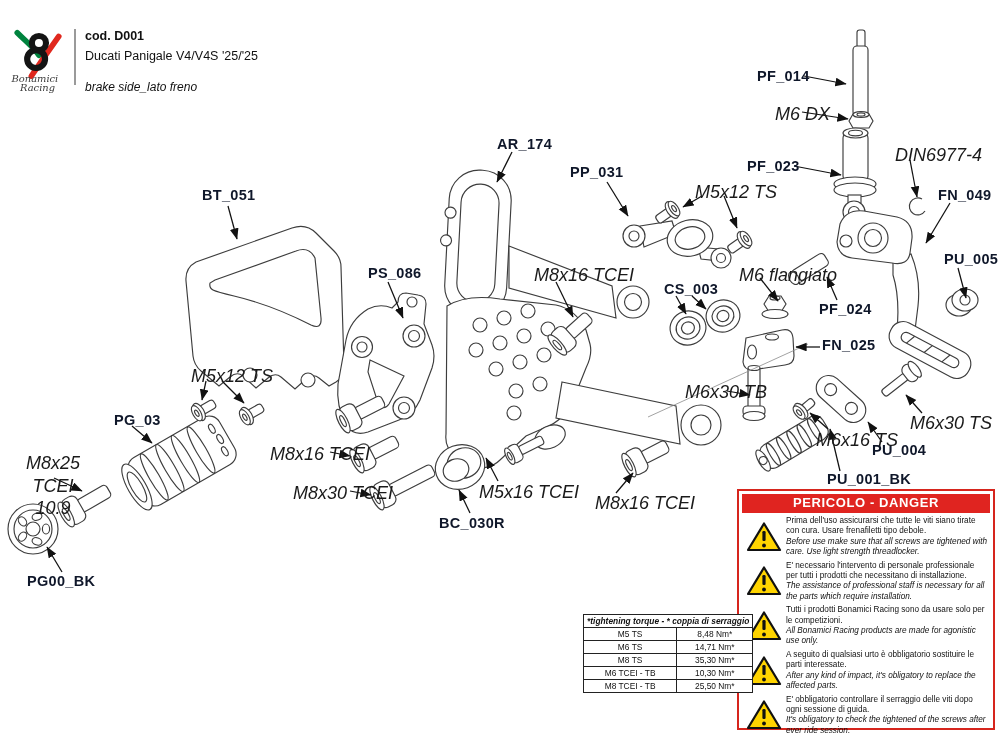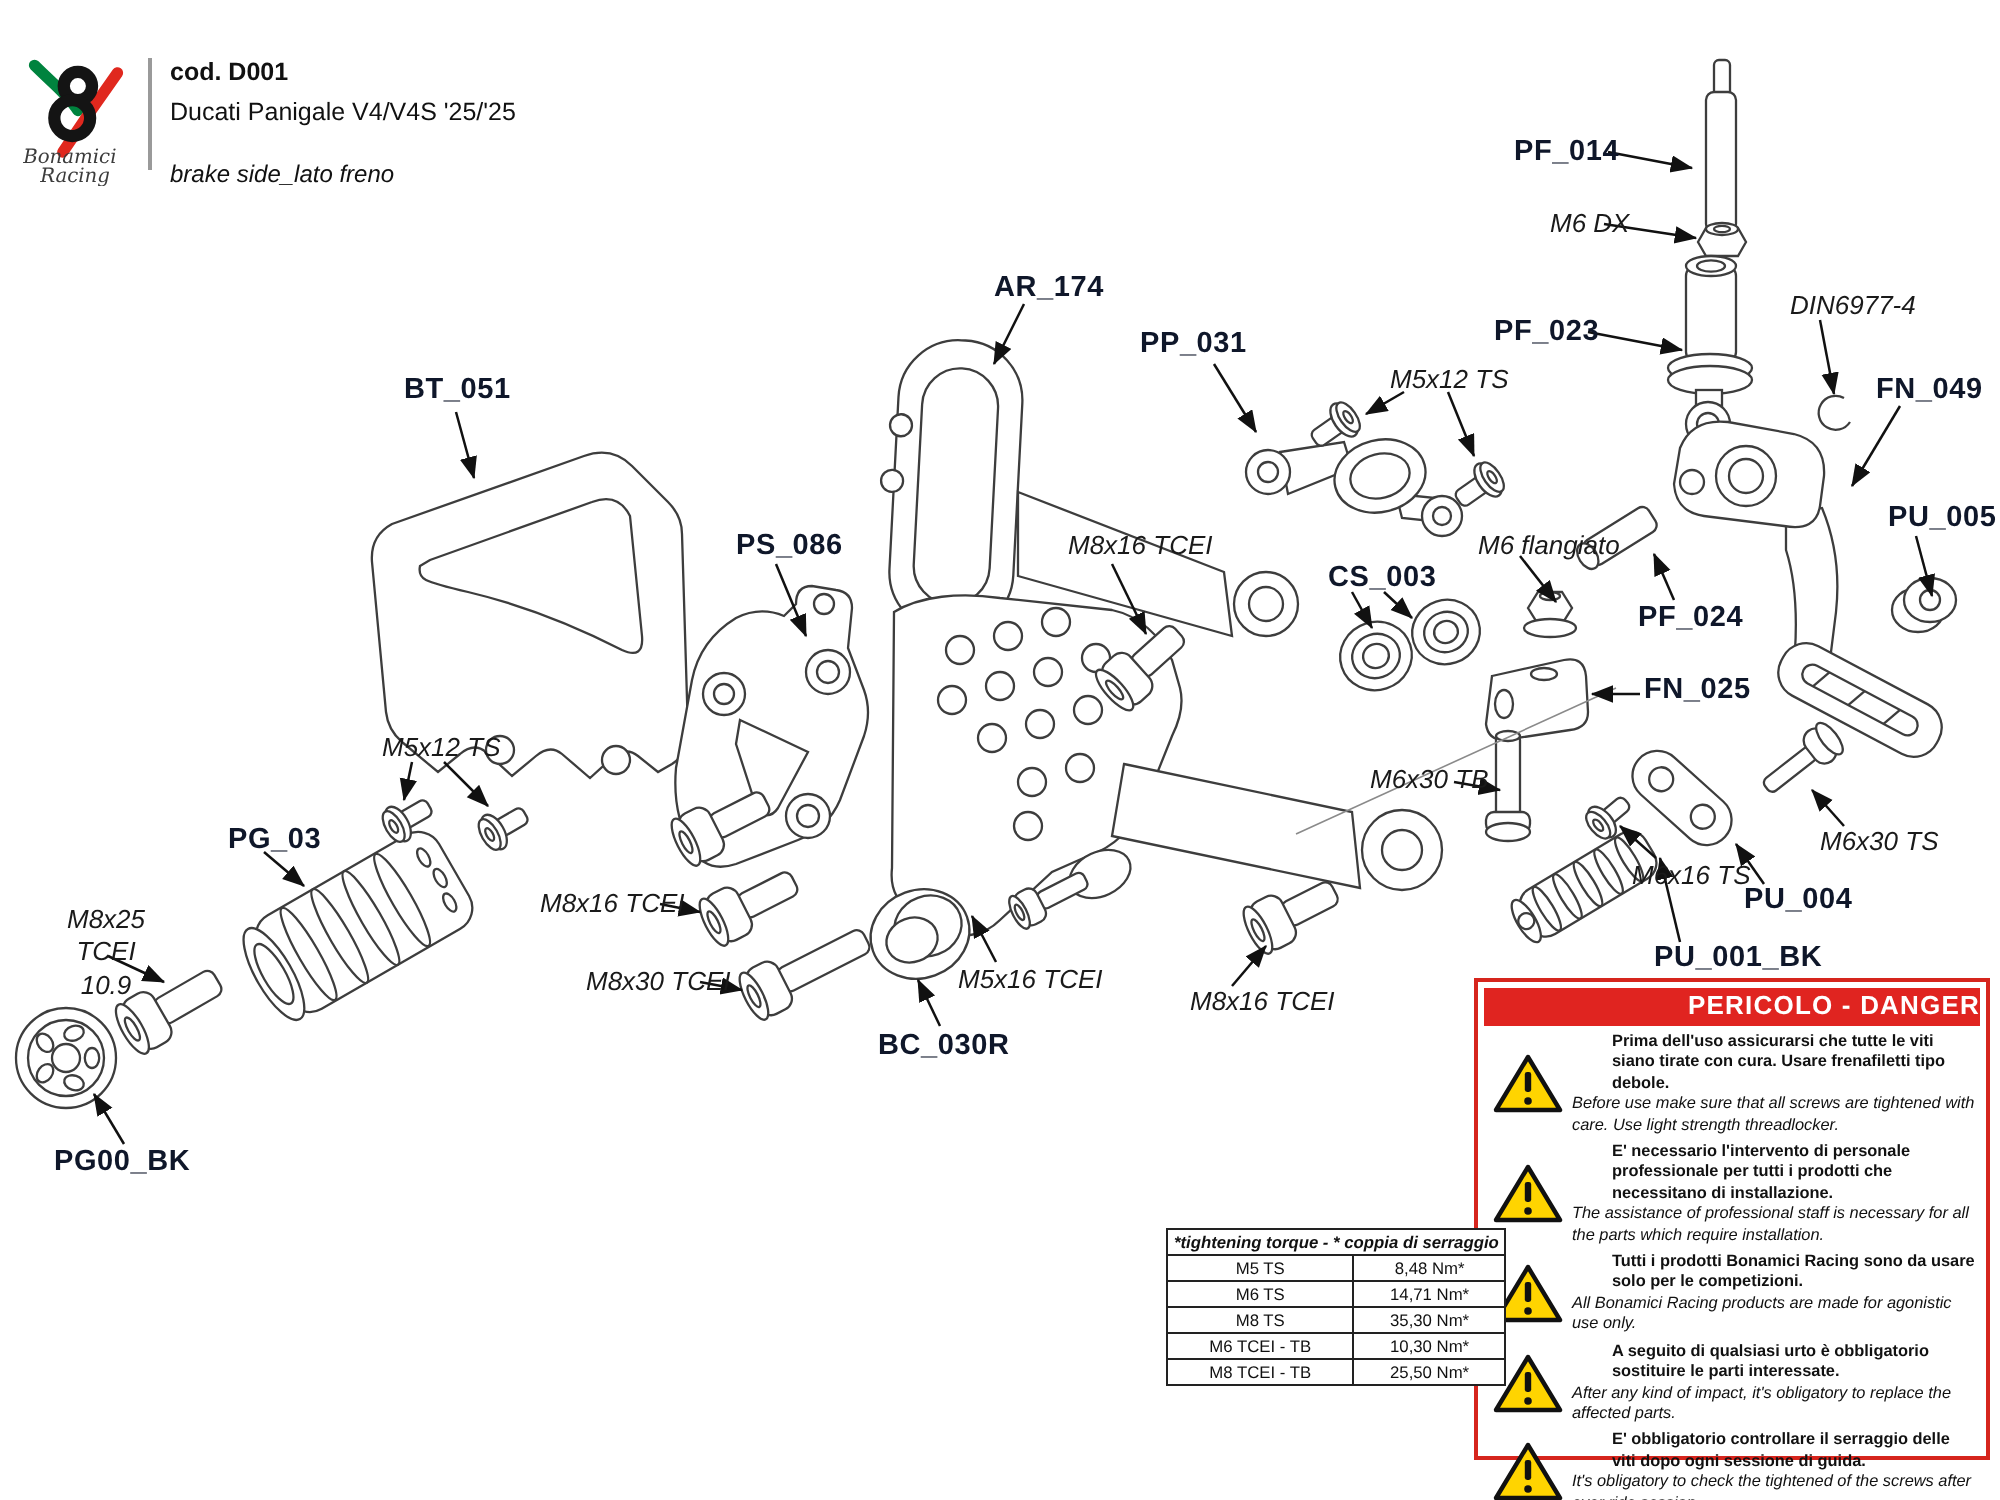--- a/index.html
+++ b/index.html
@@ -7,42 +7,42 @@
     width:1000px;height:750px;position:relative;overflow:hidden;
     background:#ffffff;font-family:"Liberation Sans",sans-serif;color:#111;
   }
   #diagram{position:absolute;left:0;top:0;width:1000px;height:750px;}
   .fw{fill:#ffffff;stroke:#3d3d3d;stroke-width:1.15;}
   .ln{fill:none;stroke:#3d3d3d;stroke-width:1.15;}
   .ar{stroke:#111;stroke-width:1.25;fill:none;}
   .thin{stroke:#8a8a8a;stroke-width:0.8;fill:none;}
 
   .plabel{position:absolute;font-weight:bold;font-size:14.5px;letter-spacing:.3px;white-space:nowrap;color:#0f172a;}
-  .flabel{position:absolute;font-style:italic;font-size:13px;white-space:nowrap;color:#1a1a1a;}
+  .flabel{position:absolute;font-style:italic;font-size:18px;white-space:nowrap;color:#1a1a1a;}
   .flabel.twolines{text-align:center;white-space:normal;width:70px;line-height:1.25;}
   .flabel.twolines span{display:block;}
 
   
   .header{position:absolute;left:8px;top:27px;display:flex;align-items:flex-start;}
   .logo{width:60px;height:66px;}
   .hdr-divider{width:0;border-left:2px solid #9a9a9a;height:56px;margin:2px 9px 0 6px;}
   .hdr-text{padding-top:2px;}
   .hdr-code{font-weight:bold;font-size:12.5px;}
   .hdr-model{font-size:12.5px;margin-top:6px;}
   .hdr-side{font-size:12px;font-style:italic;margin-top:17px;}
 
   
   .danger-box{position:absolute;left:737px;top:489px;width:258px;height:241px;
     border:2.5px solid #d6251d;background:#fff;box-sizing:border-box;padding:3px 3px 0 3px;}
   .danger-title{background:#e02420;color:#fff;font-weight:bold;font-size:13px;
-    text-align:right;letter-spacing:.6px;padding:1px 0 3px 0;}
+    text-align:center;letter-spacing:.6px;padding:1px 0 3px 0;}
   .warning-row{display:flex;align-items:center;margin-top:3px;}
   .warning-iconwrap{flex:0 0 44px;display:flex;justify-content:center;}
   .warning-text{flex:1;font-size:8.2px;line-height:1.27;padding-right:2px;}
-  .warning-it{font-weight:bold;margin-left:20px;}
+  .warning-it{font-weight:normal;}
   .warning-en{font-style:italic;}
 
   
   .torque-table{position:absolute;left:583px;top:614px;border-collapse:collapse;background:#fff;}
   .torque-table th,.torque-table td{border:1px solid #222;font-size:8.4px;padding:1px 5px;text-align:center;}
   .torque-table th{font-style:italic;font-weight:bold;padding:1px 3px;}
   .torque-table{border:1.5px solid #222;}
 </style>
 </head>
 <body>

